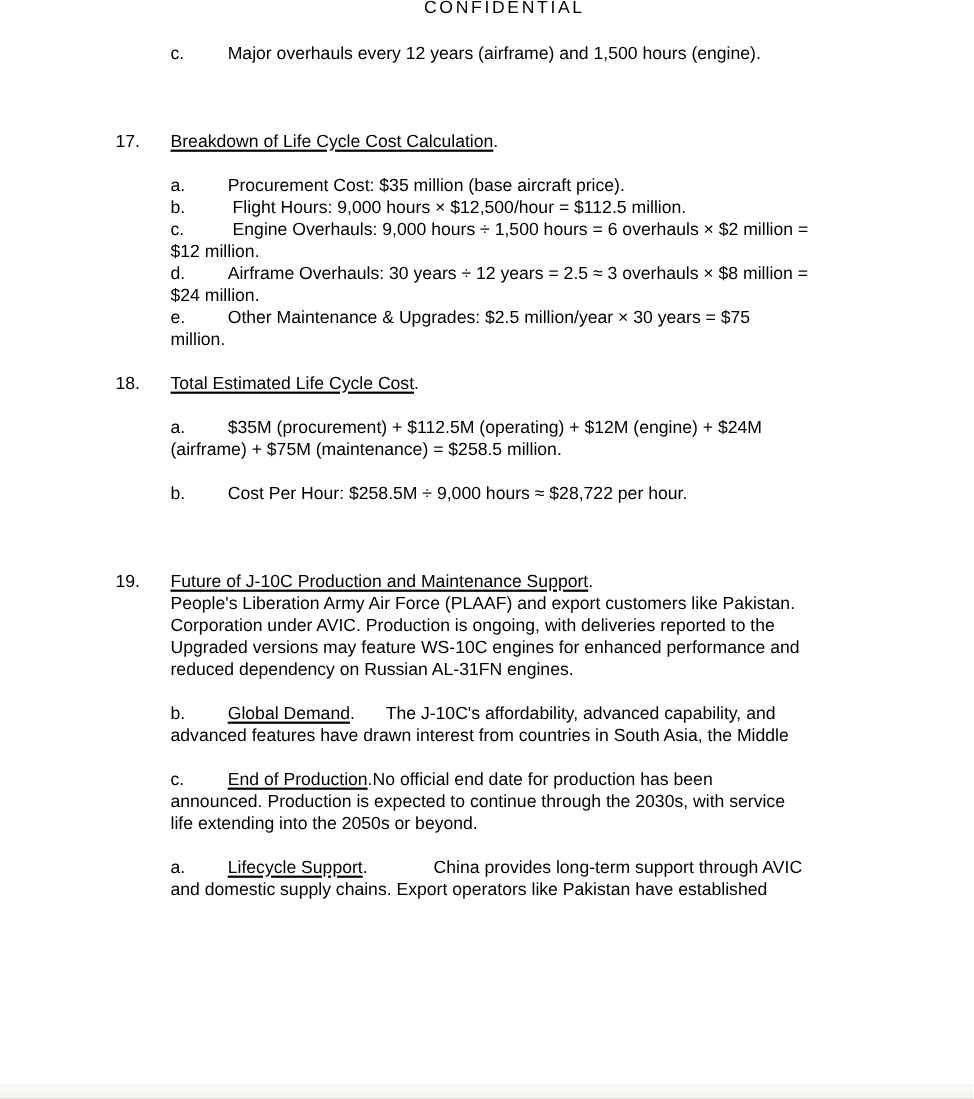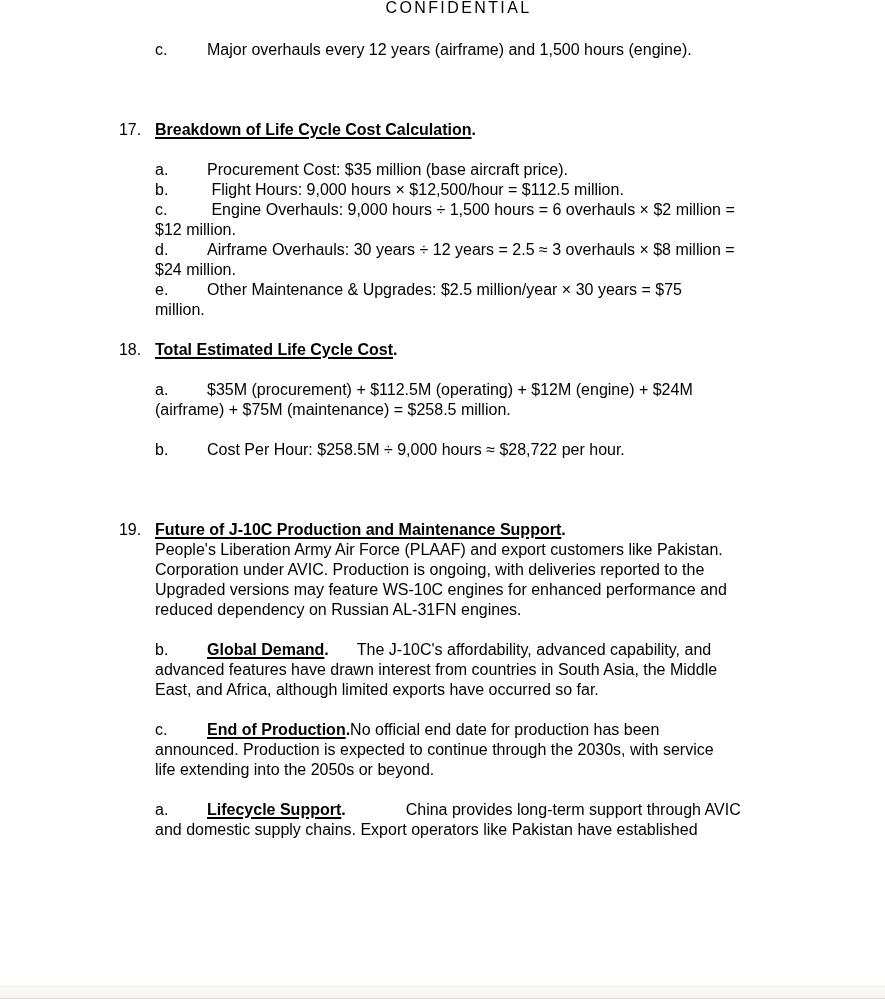--- a/index.html
+++ b/index.html
@@ -12,23 +12,23 @@
     overflow:hidden;
   }
   .doc-title{
     margin-top:-2px;
     text-align:center;
     letter-spacing:2.4px;
     padding-left:32px;
   }
   .line{white-space:pre;height:20px;margin-left:155px;}
   .sec-head{white-space:pre;height:20px;margin-left:105px;}
-  .num{display:inline-block;width:50px;text-align:center;}
+  .num{display:inline-block;width:50px;}
   .lbl{display:inline-block;width:52px;}
-  .b{font-weight:bold;}
+  .b{font-weight:normal;}
   .u{text-decoration:underline;text-decoration-thickness:1.6px;text-underline-offset:2px;}
   .sp{display:inline-block;}
   .sp14{width:14px;}
   .sp28{width:28px;}
   .sp60{width:60px;}
   .mt20{margin-top:20px;}
   .mt34{margin-top:22px;}
   .mt60{margin-top:60px;}
   .page-break{
     position:absolute;left:0;right:0;bottom:0;height:13px;
@@ -66,21 +66,20 @@
 
   <div class="sec-head mt60"><span class="num">19.</span><span class="b u">Future of J-10C Production and Maintenance Support</span><span class="b">.</span></div>
 
   <div class="line">People's Liberation Army Air Force (PLAAF) and export customers like Pakistan.</div>
   <div class="line">Corporation under AVIC. Production is ongoing, with deliveries reported to the</div>
   <div class="line">Upgraded versions may feature WS-10C engines for enhanced performance and</div>
   <div class="line">reduced dependency on Russian AL-31FN engines.</div>
 
   <div class="line mt20"><span class="lbl">b.</span><span class="b u">Global Demand</span><span class="b">.</span><span class="sp sp28"></span><span>The J-10C's affordability, advanced capability, and</span></div>
   <div class="line">advanced features have drawn interest from countries in South Asia, the Middle</div>
-  <div class="line">East, and Africa, although limited exports have occurred so far.</div>
 
   <div class="line mt20"><span class="lbl">c.</span><span class="b u">End of Production</span><span class="b">.</span><span>No official end date for production has been</span></div>
   <div class="line">announced. Production is expected to continue through the 2030s, with service</div>
   <div class="line">life extending into the 2050s or beyond.</div>
 
 
   <div class="line mt20"><span class="lbl">a.</span><span class="b u">Lifecycle Support</span><span class="b">.</span><span class="sp sp60"></span><span>China provides long-term support through AVIC</span></div>
   <div class="line">and domestic supply chains. Export operators like Pakistan have established</div>
 
   <div class="page-break"></div>

